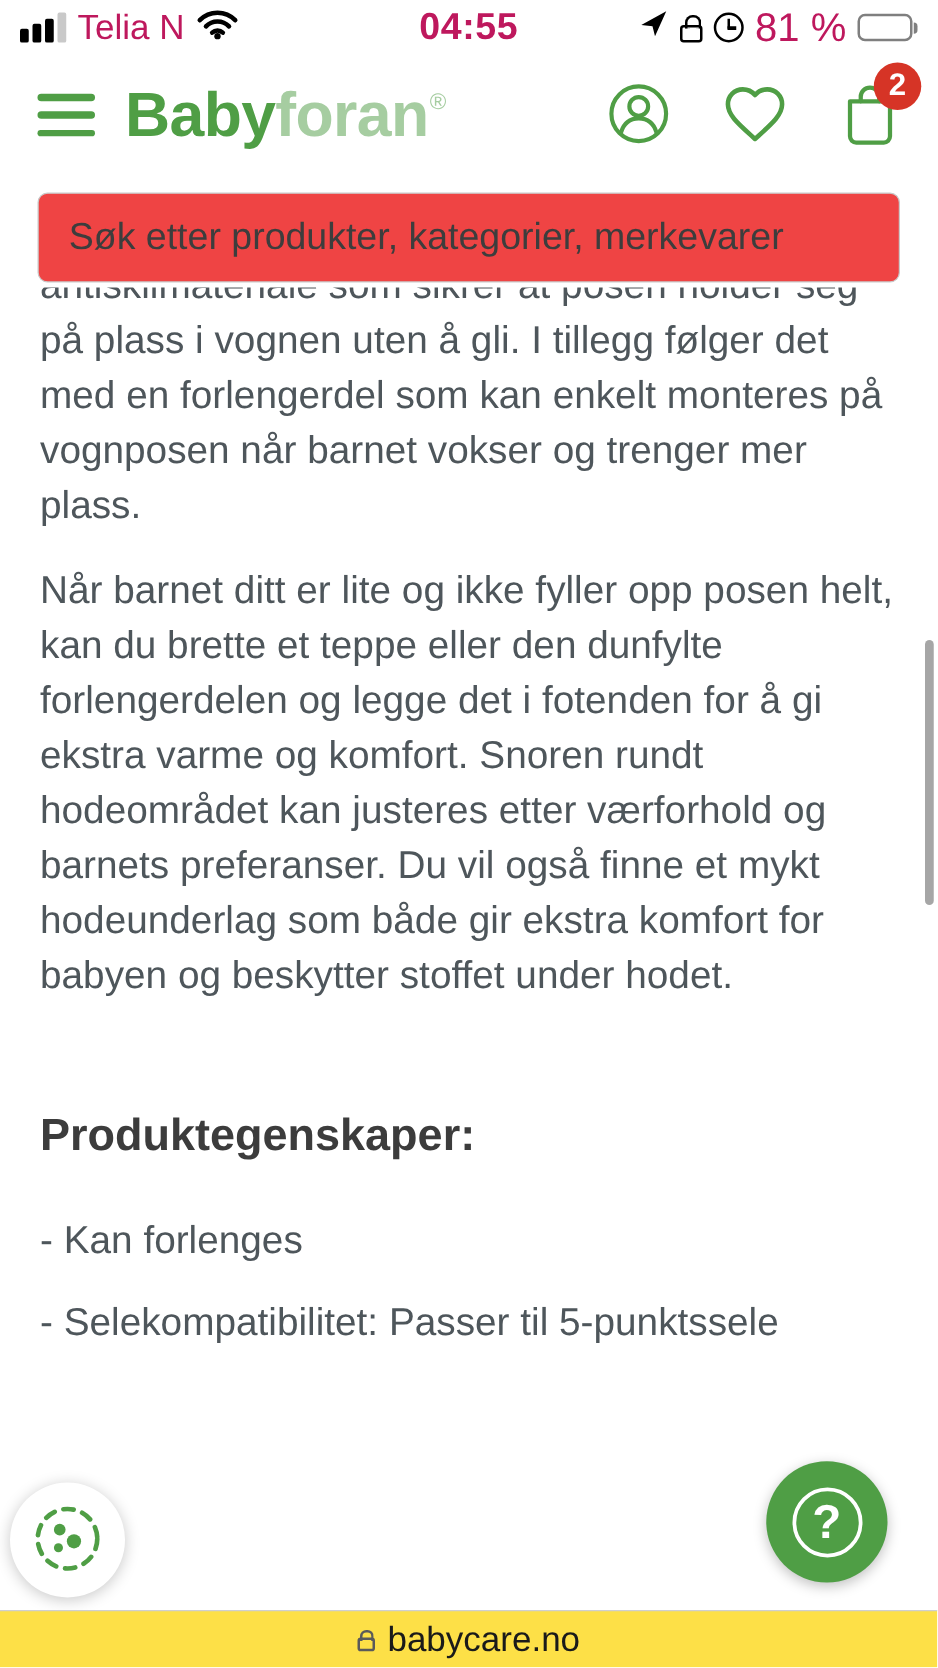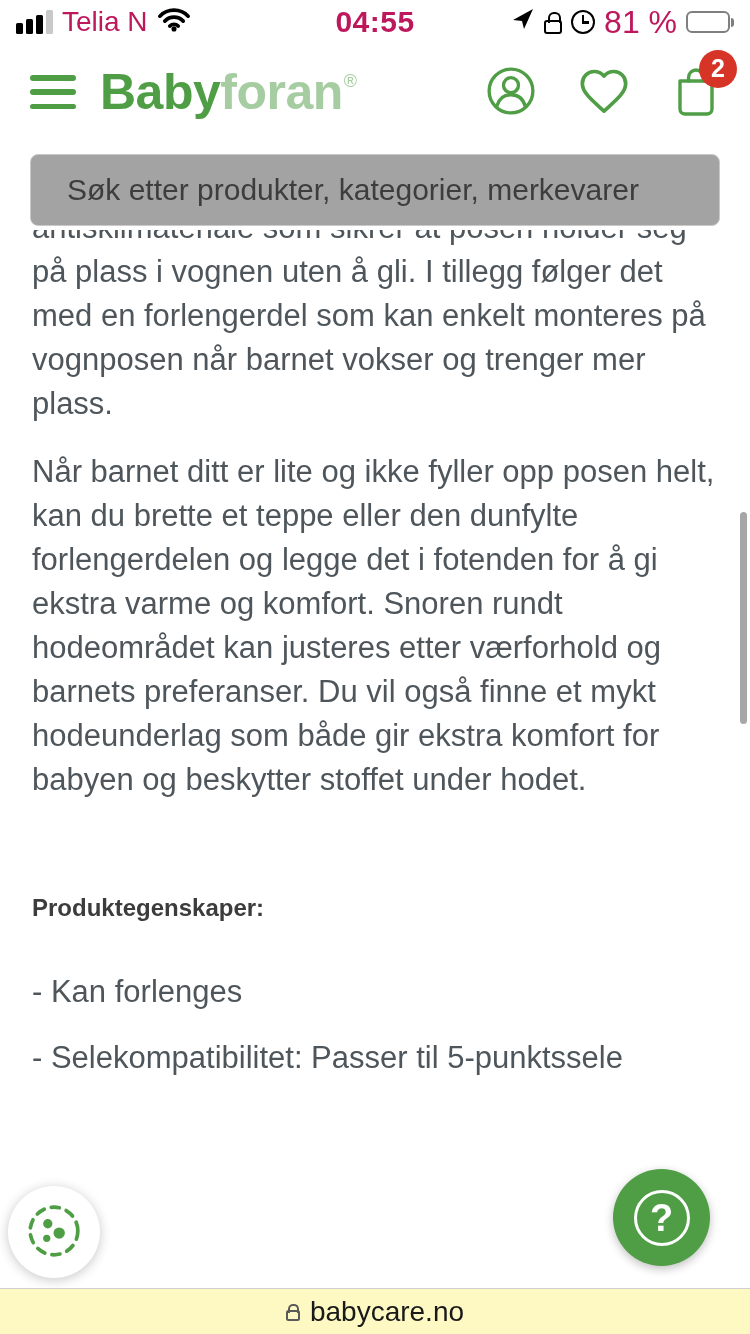--- a/index.html
+++ b/index.html
@@ -34,39 +34,39 @@
   .hamburger { width:46px; height:34px; display:flex; flex-direction:column; justify-content:space-between; background:none; border:none; cursor:pointer; }
   .hamburger i { display:block; height:5.5px; background:#4f9e45; border-radius:3px; }
   .logo { margin-left:24px; font-size:50px; font-weight:700; color:#4f9e45; text-decoration:none; letter-spacing:-.5px; line-height:1; }
   .logo .light { color:#a6cda1; }
   .logo .reg { font-size:18px; color:#a6cda1; font-weight:400; position:relative; top:-22px; left:1px; }
   .nav-icons { margin-left:auto; display:flex; align-items:center; gap:42px; }
   .icon-btn { background:none; border:none; cursor:pointer; display:block; position:relative; padding:0; }
   .badge { position:absolute; top:-15px; right:-17px; min-width:38px; height:38px; border-radius:19px; background:#d63426; color:#fff; font-size:25px; font-weight:700; display:flex; align-items:center; justify-content:center; }
 
   .search-wrap { margin:14px 30px 0; }
-  .search-input { width:100%; height:72px; border:1.5px solid #c9c9c9; border-radius:8px; background:#a3a3a3; font-size:30px; padding:0 36px; color:#333; font-family:inherit; outline:none; }
+  .search-input { width:100%; height:72px; border:1.5px solid #c9c9c9; border-radius:8px; background:#ef4444; font-size:30px; padding:0 24px; color:#333; font-family:inherit; outline:none; }
   .search-input::placeholder { color:#3d3d3d; opacity:1; }
 
   
   .content { position:absolute; top:0; left:32px; right:32px; z-index:1; padding-top:206px; }
   .content p.body { font-size:31px; line-height:44px; color:#4e565b; margin:0 0 24px; }
-  .content h3 { font-size:24px; line-height:44px; color:#3c3c3c; font-weight:700; margin:84px 0 40px; }
+  .content h3 { font-size:36px; line-height:44px; color:#3c3c3c; font-weight:700; margin:84px 0 40px; }
   .content p.feature { font-size:31px; line-height:44px; color:#4e565b; margin:0 0 22px; }
 
   
   .scrollbar { position:absolute; right:3px; top:512px; width:7px; height:212px; background:rgba(0,0,0,.35); border-radius:4px; z-index:6; }
 
   
   .cookie-btn { position:absolute; left:8px; bottom:56px; width:92px; height:92px; border-radius:50%; background:#fff; border:none; box-shadow:0 2px 12px rgba(0,0,0,.22); display:flex; align-items:center; justify-content:center; z-index:6; cursor:pointer; }
   .help-btn { position:absolute; right:40px; bottom:68px; width:97px; height:97px; border-radius:50%; background:#4f9e45; border:none; box-shadow:0 3px 10px rgba(0,0,0,.25); display:flex; align-items:center; justify-content:center; z-index:6; cursor:pointer; }
   .help-ring { width:56px; height:56px; border:3px solid #fff; border-radius:50%; display:flex; align-items:center; justify-content:center; color:#fff; font-size:38px; font-weight:600; line-height:1; }
 
   
-  .browser-bar { position:absolute; left:0; right:0; bottom:0; height:46px; background:#fef9c3; border-top:1px solid #cfcfcf; display:flex; align-items:center; justify-content:center; gap:10px; z-index:7; }
+  .browser-bar { position:absolute; left:0; right:0; bottom:0; height:46px; background:#fde047; border-top:1px solid #cfcfcf; display:flex; align-items:center; justify-content:center; gap:10px; z-index:7; }
   .url-lock { display:inline-block; width:14px; height:11px; border:2px solid #5a5a5a; border-radius:2.5px; position:relative; margin-top:7px; }
   .url-lock:before { content:''; position:absolute; width:7px; height:7px; border:2px solid #5a5a5a; border-bottom:none; border-radius:5px 5px 0 0; top:-8px; left:0.5px; }
   .url-text { font-size:28px; color:#1a1a1a; }
 </style>
 </head>
 <body>
 
 <div class="screen">
 
   <main class="content">

